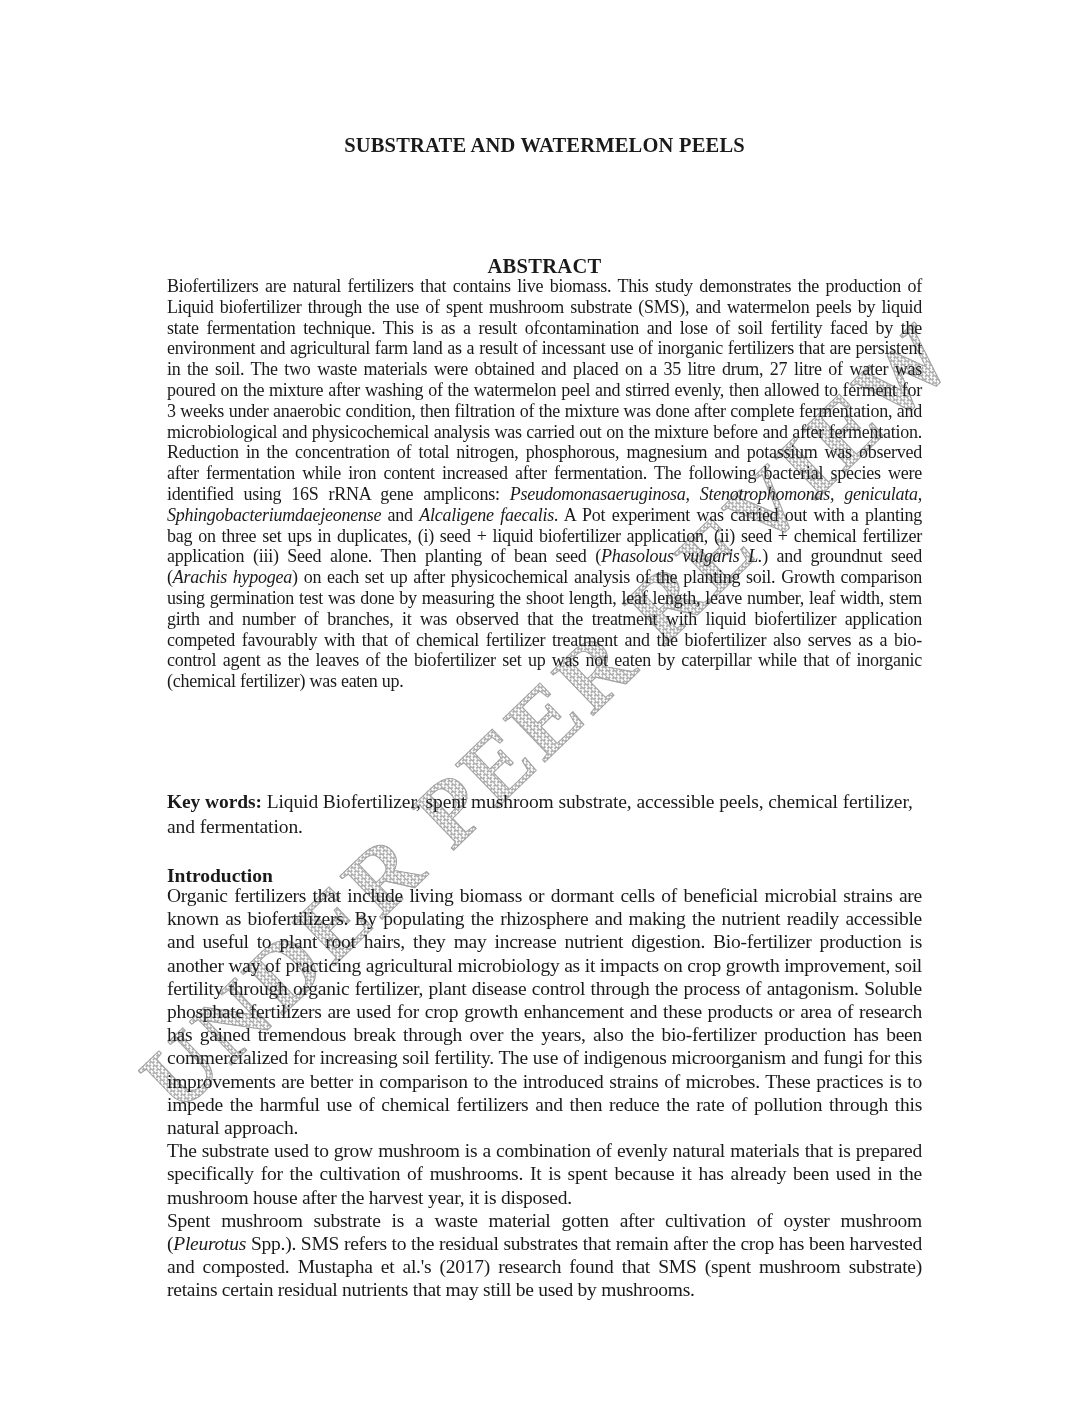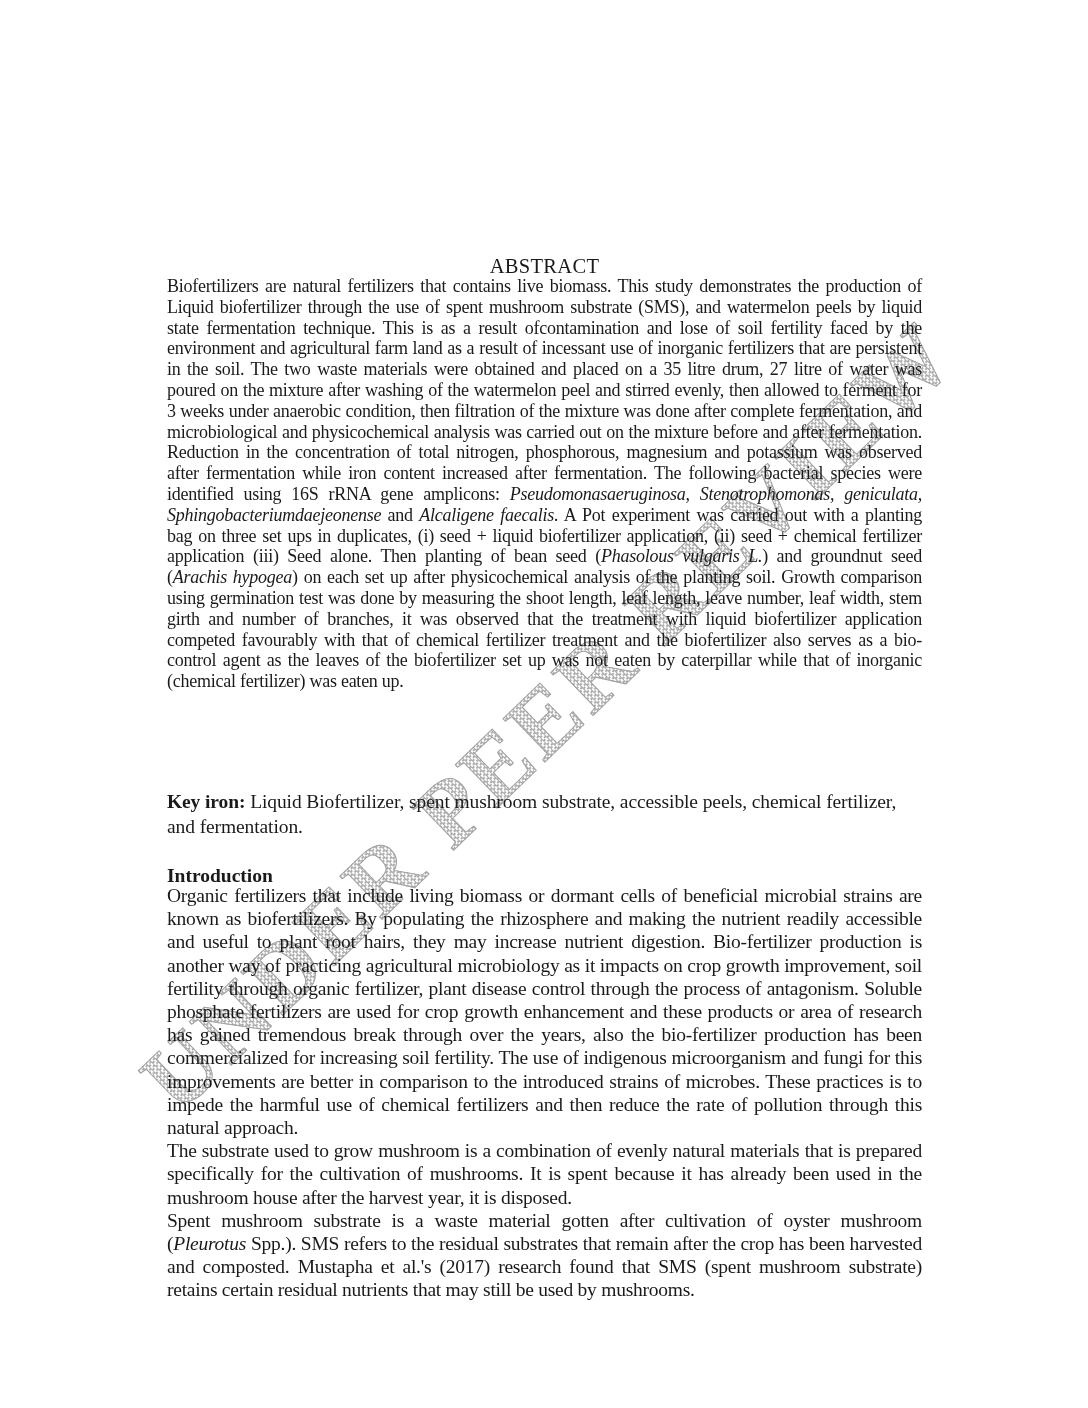--- a/index.html
+++ b/index.html
@@ -27,21 +27,21 @@
     text-align: center;
     font-weight: 700;
     font-size: 20.5px;
     line-height: 26.5px;
     letter-spacing: 0.2px;
   }
   .title span { display: block; }
   .abstract-heading {
     top: 237px;
     text-align: center;
-    font-weight: 400;
+    font-weight: 700;
     font-size: 20.5px;
     line-height: 24px;
     letter-spacing: 0.3px;
   }
   .abstract-body {
     top: 276px;
     font-size: 18px;
     line-height: 20.8px;
     text-align: justify;
     letter-spacing: -0.25px;
@@ -97,27 +97,28 @@
   }
 </style>
 </head>
 <body>
 
 <div class="page">
 
   <div class="watermark">UNDER PEER REVIEW</div>
 
   <h1 class="block title">
+    <span>SUBSTRATE AND WATERMELON PEELS</span>
   </h1>
 
   <h2 class="block abstract-heading">ABSTRACT</h2>
 
   <div class="block abstract-body"><span>Biofertilizers are natural fertilizers that contains live biomass. This study demonstrates the production of Liquid biofertilizer through the use of spent mushroom substrate (SMS), and watermelon peels by liquid state fermentation technique. This is as a result ofcontamination and lose of soil fertility faced by the environment and agricultural farm land as a result of incessant use of inorganic fertilizers that are persistent in the soil. The two waste materials were obtained and placed on a 35 litre drum, 27 litre of water was poured on the mixture after washing of the watermelon peel and stirred evenly, then allowed to ferment for 3 weeks under anaerobic condition, then filtration of the mixture was done after complete fermentation, and microbiological and physicochemical analysis was carried out on the mixture before and after fermentation. Reduction in the concentration of total nitrogen, phosphorous, magnesium and potassium was observed after fermentation while iron content increased after fermentation. The following bacterial species were identified using 16S rRNA gene amplicons: </span><span style="font-style: italic;">Pseudomonasaeruginosa, Stenotrophomonas, geniculata, Sphingobacteriumdaejeonense</span><span> and </span><span style="font-style: italic;">Alcaligene faecalis.</span><span> A Pot experiment was carried out with a planting bag on three set ups in duplicates, (i) seed + liquid biofertilizer application, (ii) seed + chemical fertilizer application (iii) Seed alone. Then planting of bean seed (</span><span style="font-style: italic;">Phasolous vulgaris L.</span><span>) and groundnut seed (</span><span style="font-style: italic;">Arachis hypogea</span><span>) on each set up after physicochemical analysis of the planting soil. Growth comparison using germination test was done by measuring the shoot length, leaf length, leave number, leaf width, stem girth and number of branches, it was observed that the treatment with liquid biofertilizer application competed favourably with that of chemical fertilizer treatment and the biofertilizer also serves as a bio-control agent as the leaves of the biofertilizer set up was not eaten by caterpillar while that of inorganic (chemical fertilizer) was eaten up.</span></div>
 
-  <div class="block keywords"><span style="font-weight: 700;">Key iron:</span><span> Liquid Biofertilizer, spent mushroom substrate, accessible peels, chemical fertilizer, and fermentation.</span></div>
+  <div class="block keywords"><span style="font-weight: 700;">Key words:</span><span> Liquid Biofertilizer, spent mushroom substrate, accessible peels, chemical fertilizer, and fermentation.</span></div>
 
   <h2 class="block intro-heading">Introduction</h2>
 
   <div class="block intro-body">
     <p><span>Organic fertilizers that include living biomass or dormant cells of beneficial microbial strains are known as biofertilizers. By populating the rhizosphere and making the nutrient readily accessible and useful to plant root hairs, they may increase nutrient digestion. Bio-fertilizer production is another way of practicing agricultural microbiology as it impacts on crop growth improvement, soil fertility through organic fertilizer, plant disease control through the process of antagonism. Soluble phosphate fertilizers are used for crop growth enhancement and these products or area of research has gained tremendous break through over the years, also the bio-fertilizer production has been commercialized for increasing soil fertility. The use of indigenous microorganism and fungi for this improvements are better in comparison to the introduced strains of microbes. These practices is to impede the harmful use of chemical fertilizers and then reduce the rate of pollution through this natural approach.</span></p>
     <p><span>The substrate used to grow mushroom is a combination of evenly natural materials that is prepared specifically for the cultivation of mushrooms. It is spent because it has already been used in the mushroom house after the harvest year, it is disposed.</span></p>
     <p><span>Spent mushroom substrate is a waste material gotten after cultivation of oyster mushroom (</span><span style="font-style: italic;">Pleurotus</span><span> Spp.). SMS refers to the residual substrates that remain after the crop has been harvested and composted. Mustapha et al.'s (2017) research found that SMS (spent mushroom substrate) retains certain residual nutrients that may still be used by mushrooms.</span></p>
   </div>
 
 </div>

